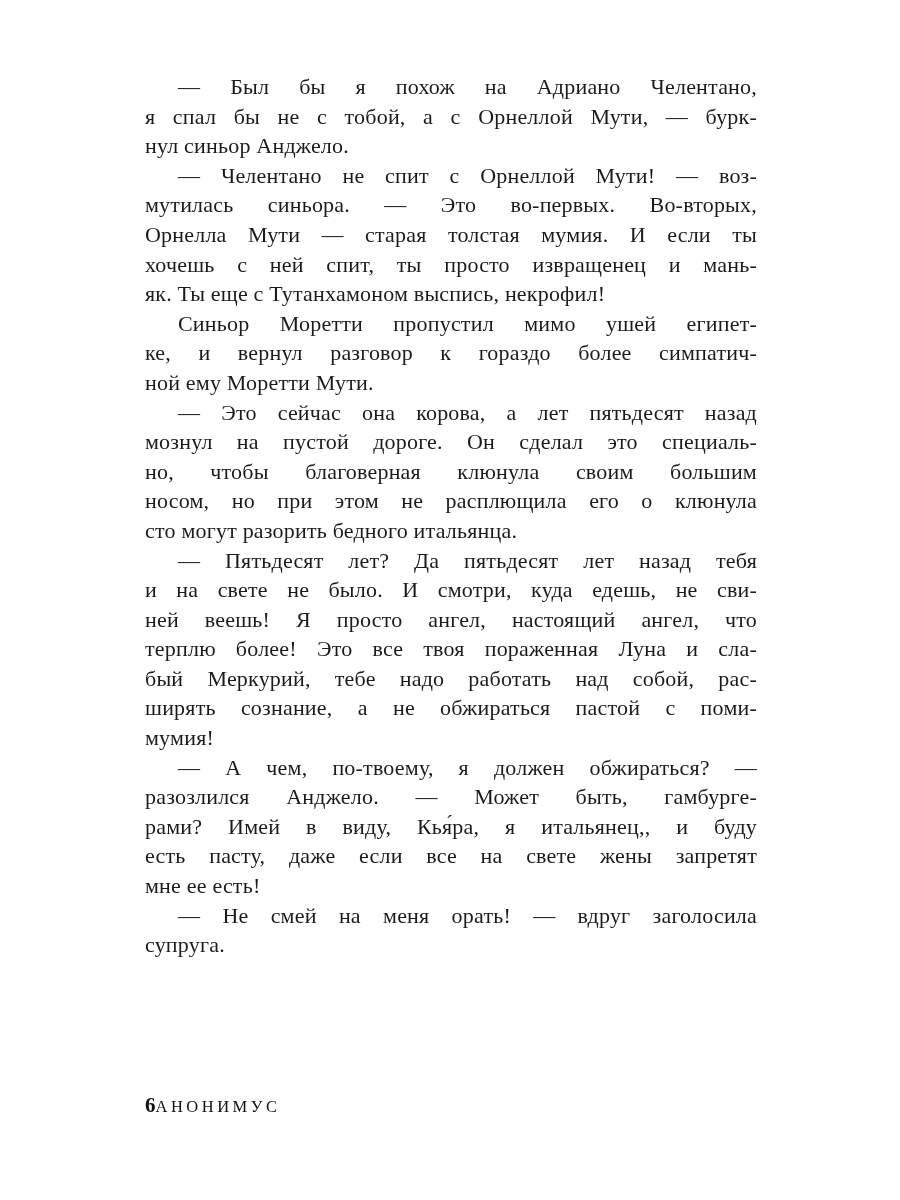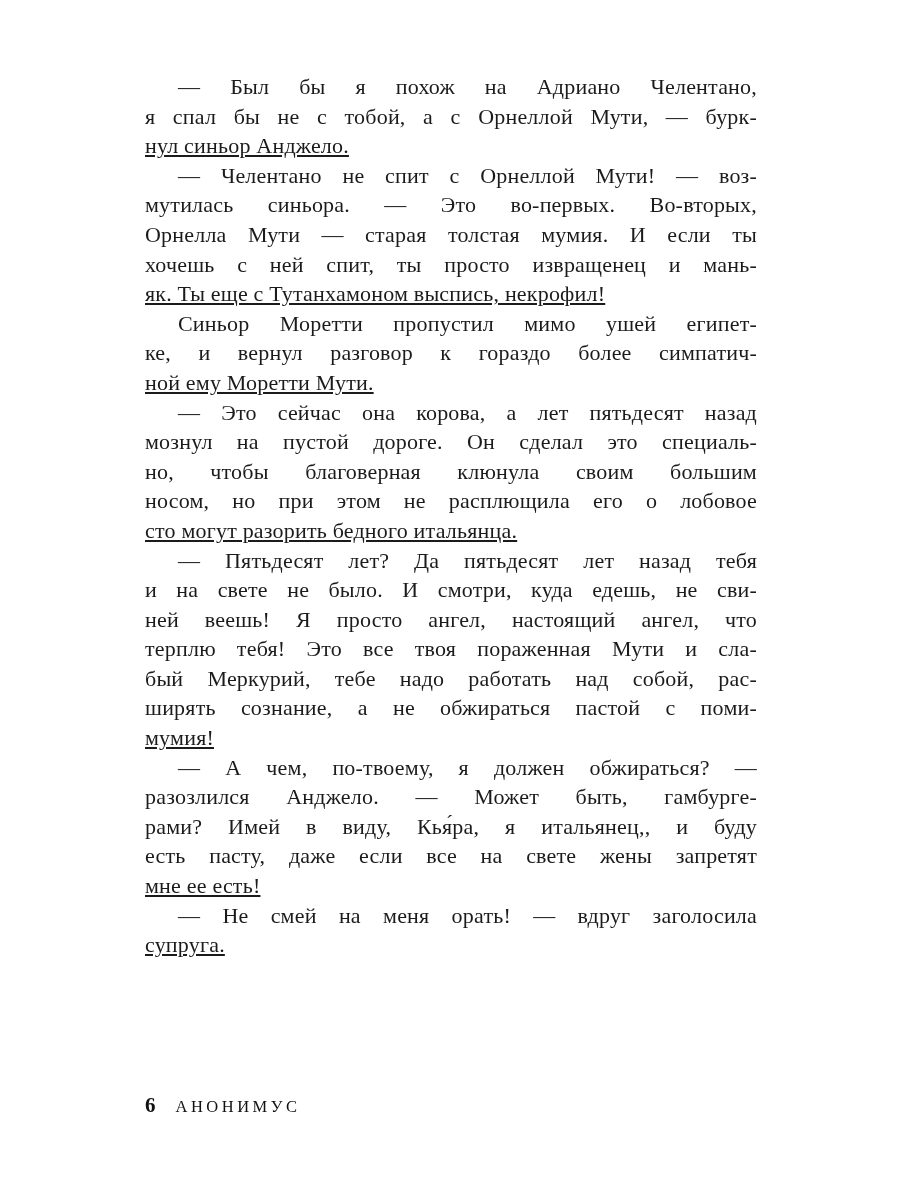--- a/index.html
+++ b/index.html
@@ -30,38 +30,36 @@
   }
   .line {
     text-align: justify;
     text-align-last: justify;
   }
   .line.first {
     text-indent: 33px;
   }
   .line.last {
     text-align-last: left;
-    text-decoration: underline;
   }
   .footer {
     position: absolute;
     left: 145px;
     top: 1093px;
     width: 612px;
     display: flex;
     align-items: baseline;
     color: #111;
   }
   .pagenum {
     font-size: 21px;
     font-weight: bold;
     font-family: "Liberation Serif", "DejaVu Serif", serif;
   }
   .author {
-    margin-left: 20px;
     font-size: 16.5px;
     letter-spacing: 3.5px;
     font-family: "Liberation Serif", "DejaVu Serif", serif;
   }
 </style>
 </head>
 <body>
 
 <div class="page">
   <div class="text-block" id="paragraphs">
@@ -79,28 +77,28 @@
       </div>
       <div class="para">
         <div class="line first">Синьор Моретти пропустил мимо ушей египет-</div>
         <div class="line">ке, и вернул разговор к гораздо более симпатич-</div>
         <div class="line last">ной ему Моретти Мути.</div>
       </div>
       <div class="para">
         <div class="line first">— Это сейчас она корова, а лет пятьдесят назад</div>
         <div class="line">мознул на пустой дороге. Он сделал это специаль-</div>
         <div class="line">но, чтобы благоверная клюнула своим большим</div>
-        <div class="line">носом, но при этом не расплющила его о лобовое</div>
+        <div class="line">носом, но при этом не расплющила его о клюнула</div>
         <div class="line last">сто могут разорить бедного итальянца.</div>
       </div>
       <div class="para">
         <div class="line first">— Пятьдесят лет? Да пятьдесят лет назад тебя</div>
         <div class="line">и на свете не было. И смотри, куда едешь, не сви-</div>
         <div class="line">ней веешь! Я просто ангел, настоящий ангел, что</div>
-        <div class="line">терплю тебя! Это все твоя пораженная Мути и сла-</div>
+        <div class="line">терплю более! Это все твоя пораженная Луна и сла-</div>
         <div class="line">бый Меркурий, тебе надо работать над собой, рас-</div>
         <div class="line">ширять сознание, а не обжираться пастой с поми-</div>
         <div class="line last">мумия!</div>
       </div>
       <div class="para">
         <div class="line first">— А чем, по-твоему, я должен обжираться? —</div>
         <div class="line">разозлился Анджело. — Может быть, гамбурге-</div>
         <div class="line">рами? Имей в виду, Кья́ра, я итальянец,, и буду</div>
         <div class="line">есть пасту, даже если все на свете жены запретят</div>
         <div class="line last">мне ее есть!</div>

